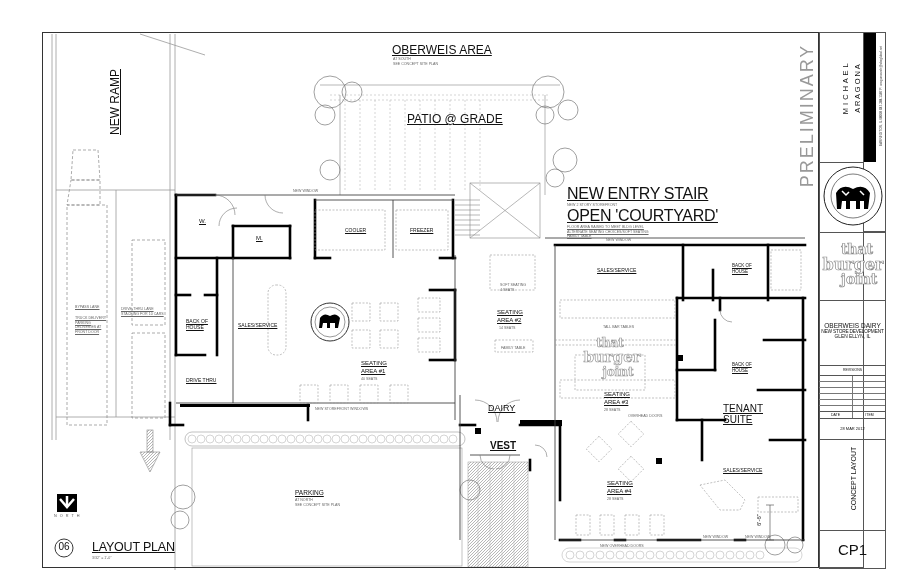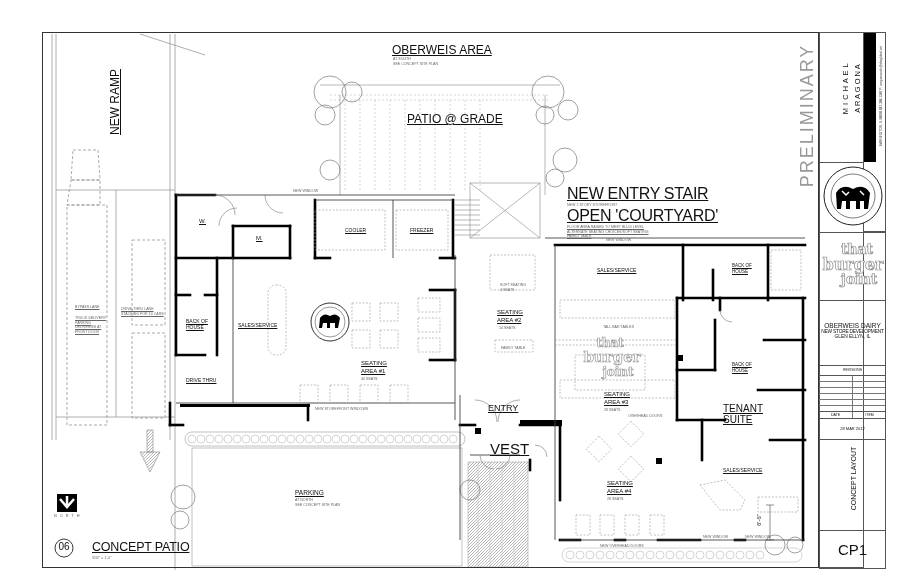--- a/index.html
+++ b/index.html
@@ -363,22 +363,22 @@
   <span class="lbl tiny" style="left:604px;top:408px;">28 SEATS</span>
   <span class="lbl tiny" style="left:628px;top:414px;">OVERHEAD DOORS</span>
 
   <span class="lbl u" style="left:732px;top:263px;font-size:4.5px;line-height:5.5px;white-space:pre;">BACK OF
 HOUSE</span>
   <span class="lbl u" style="left:732px;top:362px;font-size:4.5px;line-height:5.5px;white-space:pre;">BACK OF
 HOUSE</span>
   <span class="lbl u" style="left:723px;top:403px;font-size:10px;line-height:11px;white-space:pre;">TENANT
 SUITE</span>
 
-  <span class="lbl u" style="left:488px;top:403px;font-size:9px;">ENTRY</span>
-  <span class="lbl u" style="left:490px;top:440px;font-size:15px;">VEST</span>
+  <span class="lbl u" style="left:488px;top:403px;font-size:9px;">DAIRY</span>
+  <span class="lbl u" style="left:490px;top:440px;font-size:10px;font-weight:bold;">VEST</span>
 
   <span class="lbl u" style="left:607px;top:479px;font-size:6px;line-height:8px;white-space:pre;">SEATING
 AREA #4</span>
   <span class="lbl tiny" style="left:607px;top:497px;">28 SEATS</span>
   <span class="lbl u" style="left:723px;top:467px;font-size:5px;">SALES/SERVICE</span>
   <span class="lbl vert" style="left:753px;top:517px;font-size:6px;">6'-6"</span>
   <span class="lbl tiny" style="left:703px;top:535px;">NEW WINDOW</span>
   <span class="lbl tiny" style="left:745px;top:535px;">NEW WINDOW</span>
   <span class="lbl tiny" style="left:600px;top:544px;">NEW OVERHEAD DOORS</span>
 
@@ -390,21 +390,21 @@
   <span class="lbl tiny u" style="left:121px;top:307px;white-space:pre;">DRIVE-THRU LANE
 STACKING FOR 10 CARS</span>
 
   <span class="lbl u" style="left:295px;top:489px;font-size:6.5px;">PARKING</span>
   <span class="lbl tiny" style="left:295px;top:498px;white-space:pre;">AT NORTH
 SEE CONCEPT SITE PLAN</span>
 </div>
 
 <div>
   <span class="lbl" style="left:56px;top:541px;width:16px;text-align:center;font-size:10px;">06</span>
-  <span class="lbl u" style="left:92px;top:540px;font-size:12.5px;letter-spacing:-0.2px;">CONCEPT PATIO</span>
+  <span class="lbl u" style="left:92px;top:540px;font-size:12.5px;letter-spacing:-0.2px;">LAYOUT PLAN</span>
   <span class="lbl tiny" style="left:92px;top:556px;">3/32" = 1'-0"</span>
   <span class="lbl" style="left:54px;top:514px;font-size:3.8px;color:#555;letter-spacing:1px;">N O R T H</span>
   <span class="abs" style="left:57px;top:494px;width:20px;height:18px;"></span>
 </div>
 
 <div>
 
   <div class="abs" style="left:797px;top:32px;width:22px;height:170px;">
     <span class="vert" style="left:-70px;top:73px;width:160px;text-align:center;font-size:18px;color:#999;letter-spacing:2px;font-weight:normal;">PRELIMINARY</span>
   </div>

